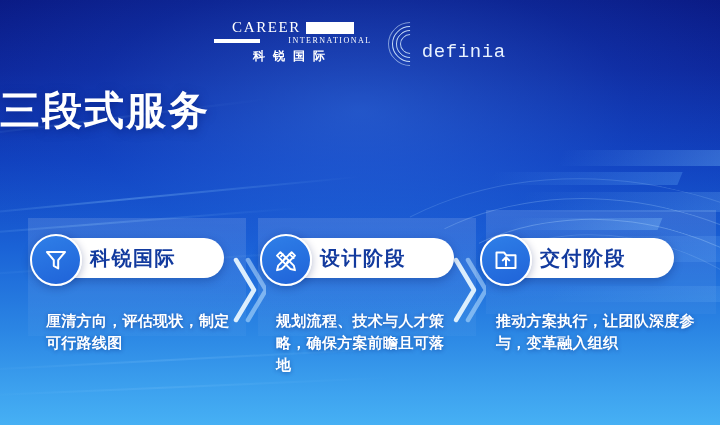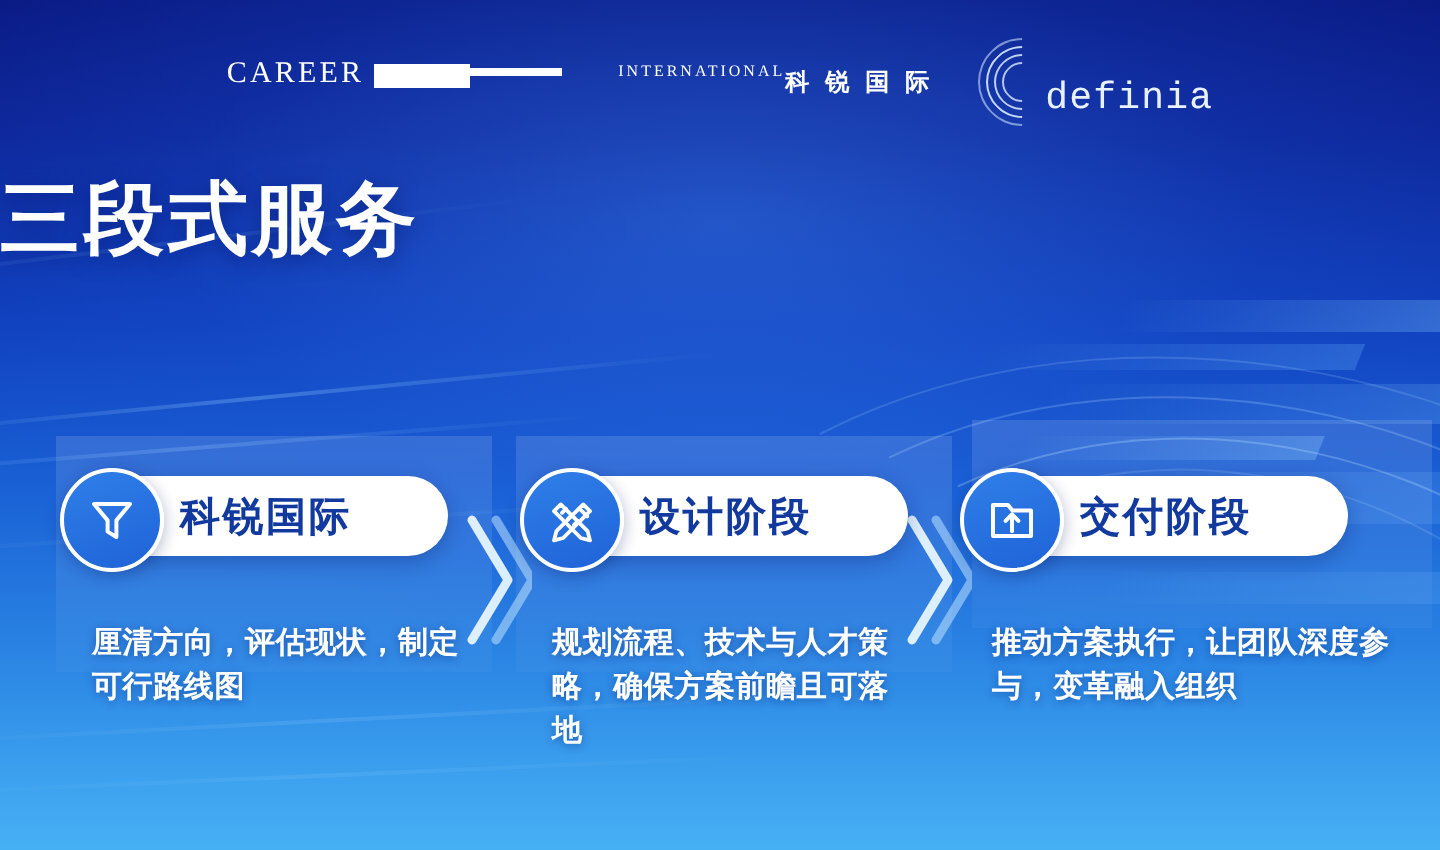--- a/index.html
+++ b/index.html
@@ -54,21 +54,21 @@
   .a4{right:-120px;bottom:-205px;width:455px;height:390px;transform:rotate(19deg);opacity:.55;}
 
   
   .panel{position:absolute;background:linear-gradient(180deg,rgba(255,255,255,.13),rgba(255,255,255,.03));}
   .p1{left:28px;top:218px;width:218px;height:118px;}
   .p2{left:258px;top:218px;width:218px;height:118px;}
   .p3{left:486px;top:210px;width:230px;height:104px;}
 
   
   .logos{position:absolute;left:0;right:0;top:20px;display:flex;justify-content:center;align-items:center;gap:20px;}
-  .logo-career{display:flex;flex-direction:row;align-items:flex-start;}
+  .logo-career{display:flex;flex-direction:column;align-items:center;}
   .career-row1{display:flex;align-items:center;gap:5px;}
   .career-word{
     font-family:"Liberation Serif","DejaVu Serif",serif;
     color:#ffffff;font-size:15px;letter-spacing:1.6px;line-height:1;font-weight:400;
   }
   .career-block{width:48px;height:12px;background:#ffffff;}
   .career-row2{display:flex;align-items:center;gap:4px;margin-top:2px;width:100%;}
   .career-bar{width:46px;height:4px;background:#ffffff;}
   .career-intl{
     font-family:"Liberation Serif","DejaVu Serif",serif;

